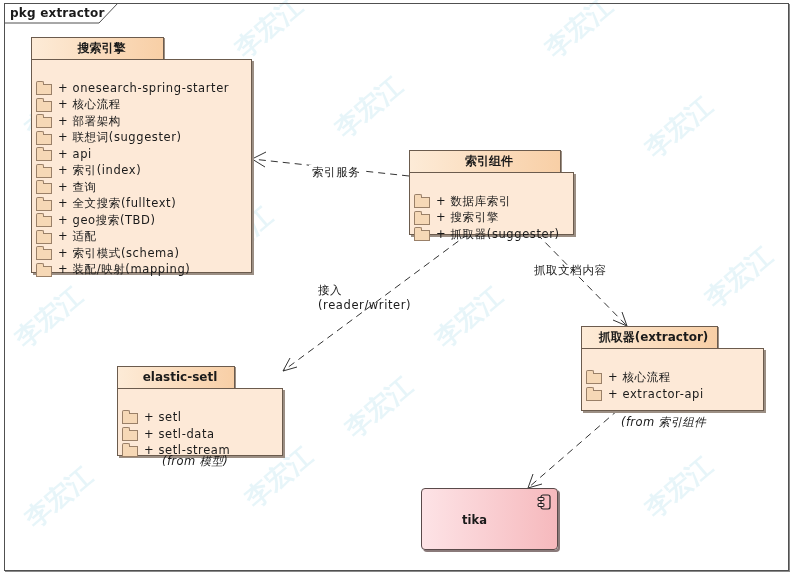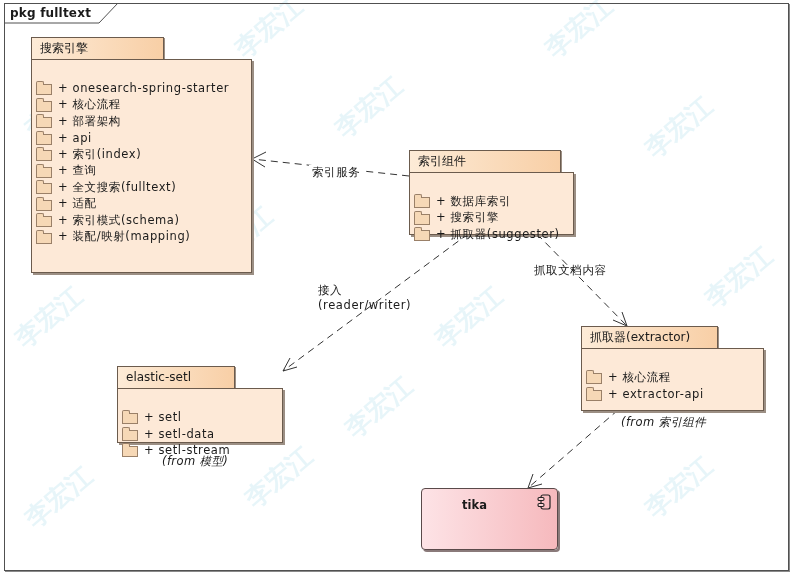--- a/index.html
+++ b/index.html
@@ -18,23 +18,24 @@
     position: absolute; left: 4px; top: 3px; height: 20px;
     font-size: 12px; line-height: 20px; padding-left: 6px;
     font-weight: bold; letter-spacing: 0.2px;
   }
   .frame-notch { position: absolute; left: 4px; top: 3px; width: 120px; height: 24px; }
   .pkg { position: absolute; }
   .pkg .tab {
     position: absolute; left: 0; top: 0; height: 23px;
     background: linear-gradient(to right, #fdebd7, #f8cfa6);
     border: 1px solid #6b5b4d; box-sizing: border-box;
-    font-weight: normal; font-size: 12px; line-height: 21px; padding-left: 8px;
+    font-weight: bold; font-size: 12px; line-height: 21px; padding-left: 8px;
     white-space: nowrap;
     box-shadow: 1px 1px 0 #9c8f84;
+    text-align: center;
   }
   .pkg .body {
     position: absolute; left: 0; background: #fde9d7;
     border: 1px solid #6b5b4d; box-sizing: border-box;
     box-shadow: 2px 2px 0 #9c8f84;
     padding-top: 20px;
   }
   .item {
     display: flex; align-items: center; height: 16.5px;
     padding-left: 4px; font-size: 11.5px; white-space: nowrap; letter-spacing: 0.6px;
@@ -55,21 +56,21 @@
     position: absolute; font-size: 11.5px; background: transparent; white-space: nowrap; 
     letter-spacing: 0.6px;
   }
   .component {
     position: absolute; left: 421px; top: 488px; width: 137px; height: 62px;
     border: 1px solid #5a4a4a; border-radius: 4px; box-sizing: border-box;
     background: linear-gradient(to right, #fde3e6, #f6b9bd);
     box-shadow: 2px 2px 0 #8a7a7a;
   }
   .component .name {
-    position: absolute; left: 0; width: 100%; top: 9px; text-align: center;
+    position: absolute; left: 0; width: 100%; top: 24px; text-align: center;
     font-weight: bold; font-size: 11.5px; padding-right: 30px; box-sizing: border-box;
   }
   .component .cicon { position: absolute; right: 6px; top: 5px; width: 14px; height: 16px; }
   svg.wires { position: absolute; left: 0; top: 0; }
   .watermark {
     position: absolute; color: rgba(120, 200, 220, 0.18); font-size: 26px; font-weight: bold;
     transform: rotate(-40deg); pointer-events: none; white-space: nowrap;
   }
 </style>
 </head>
@@ -88,21 +89,21 @@
   <div class="watermark" style="left:20px;top:480px">李宏江</div>
   <div class="watermark" style="left:240px;top:460px">李宏江</div>
   <div class="watermark" style="left:340px;top:390px">李宏江</div>
   <div class="watermark" style="left:640px;top:470px">李宏江</div>
 </div>
 
 <div class="frame"></div>
 <svg class="frame-notch" width="120" height="24">
   <polyline points="0,20 95,20 114,0" fill="none" stroke="#505050" stroke-width="1"></polyline>
 </svg>
-<div class="frame-label">pkg fulltext</div>
+<div class="frame-label">pkg extractor</div>
 
 <svg class="wires" width="795" height="577">
   <g stroke="#333" stroke-width="1" fill="none">
 
     <line x1="409" y1="176" x2="252" y2="159" stroke-dasharray="7,5"></line>
     <polyline points="266,152 252,159 265,167"></polyline>
 
     <line x1="468" y1="234" x2="283" y2="371" stroke-dasharray="7,5"></line>
     <polyline points="290,358 283,371 297,367"></polyline>
 
@@ -131,33 +132,41 @@
     <div class="item">
         <span class="folder"></span>
         <span>+ 核心流程</span>
       </div>
     <div class="item">
         <span class="folder"></span>
         <span>+ 部署架构</span>
       </div>
     <div class="item">
         <span class="folder"></span>
+        <span>+ 联想词(suggester)</span>
+      </div>
+    <div class="item">
+        <span class="folder"></span>
         <span>+ api</span>
       </div>
     <div class="item">
         <span class="folder"></span>
         <span>+ 索引(index)</span>
       </div>
     <div class="item">
         <span class="folder"></span>
         <span>+ 查询</span>
       </div>
     <div class="item">
         <span class="folder"></span>
         <span>+ 全文搜索(fulltext)</span>
+      </div>
+    <div class="item">
+        <span class="folder"></span>
+        <span>+ geo搜索(TBD)</span>
       </div>
     <div class="item">
         <span class="folder"></span>
         <span>+ 适配</span>
       </div>
     <div class="item">
         <span class="folder"></span>
         <span>+ 索引模式(schema)</span>
       </div>
     <div class="item">
@@ -195,21 +204,21 @@
     <div class="item">
         <span class="folder"></span>
         <span>+ extractor-api</span>
       </div>
   </div>
 </div>
 <div class="from-note" style="left:621px;top:415px">(from 索引组件</div>
 
 <div class="pkg" style="left:117px;top:366px">
   <div class="tab" style="width:118px">elastic-setl</div>
-  <div class="body" style="top:22px;width:166px;height:55px">
+  <div class="body" style="top:22px;width:166px;height:68px">
     <div class="item">
         <span class="folder"></span>
         <span>+ setl</span>
       </div>
     <div class="item">
         <span class="folder"></span>
         <span>+ setl-data</span>
       </div>
     <div class="item">
         <span class="folder"></span>

